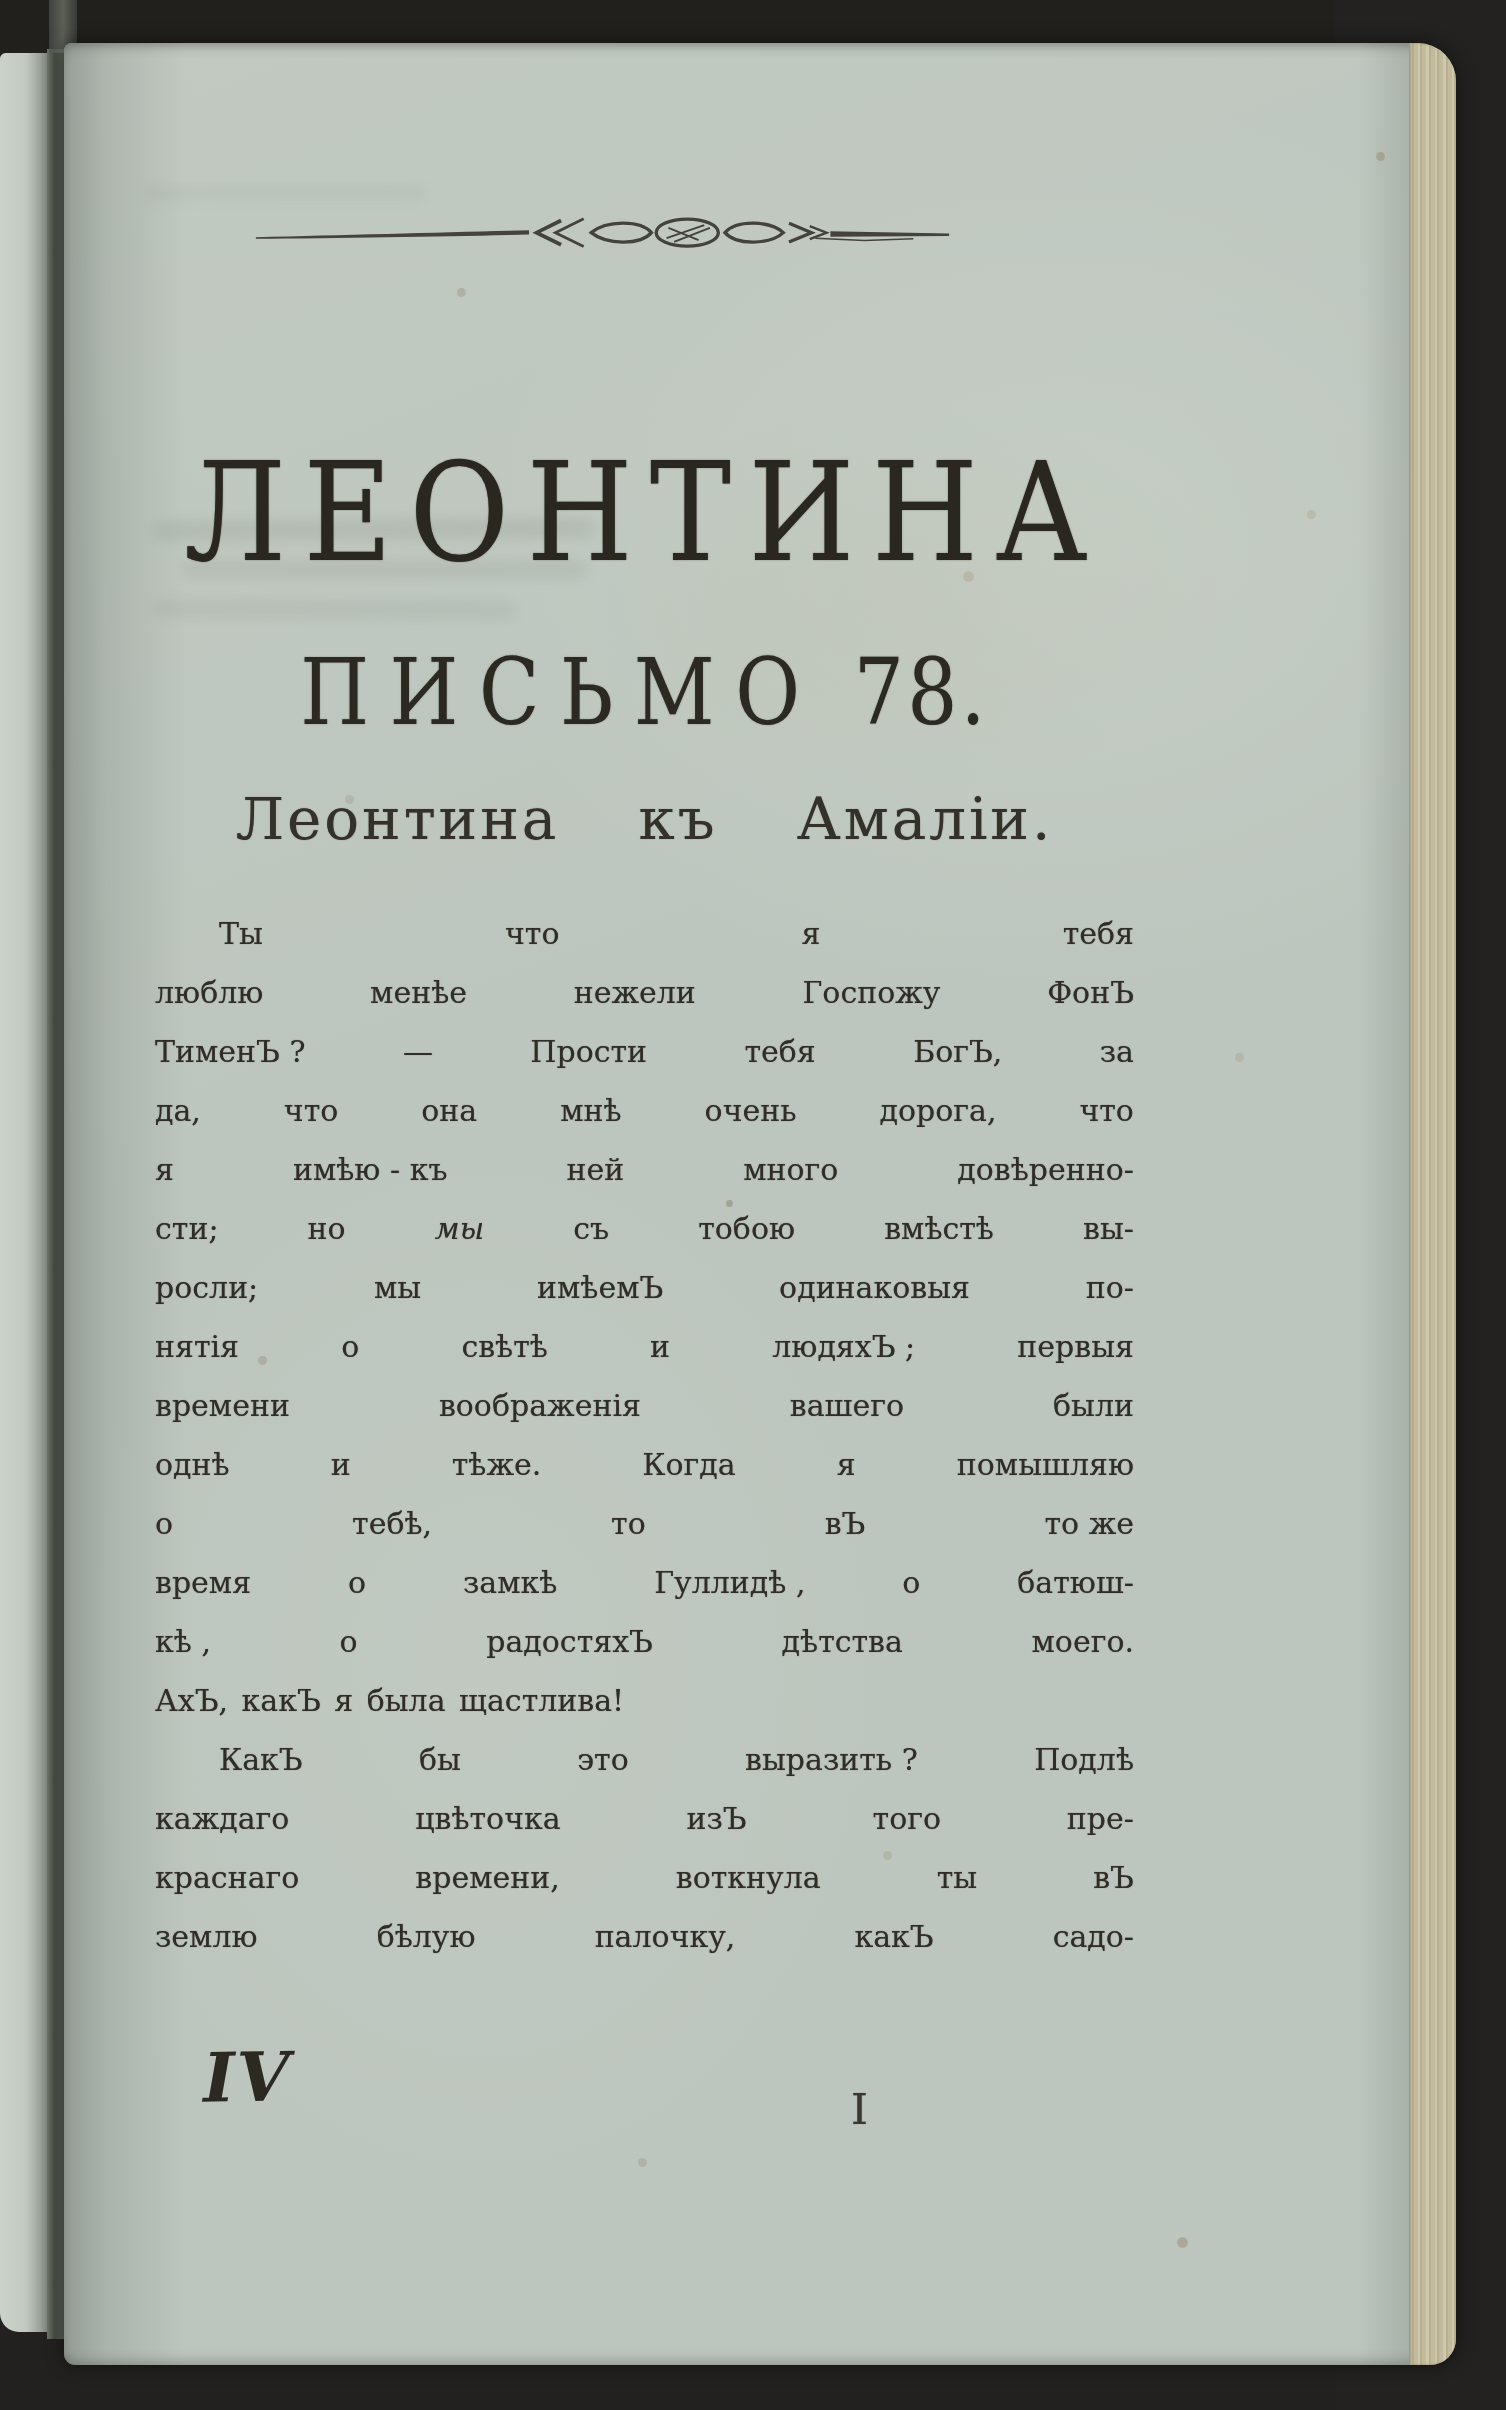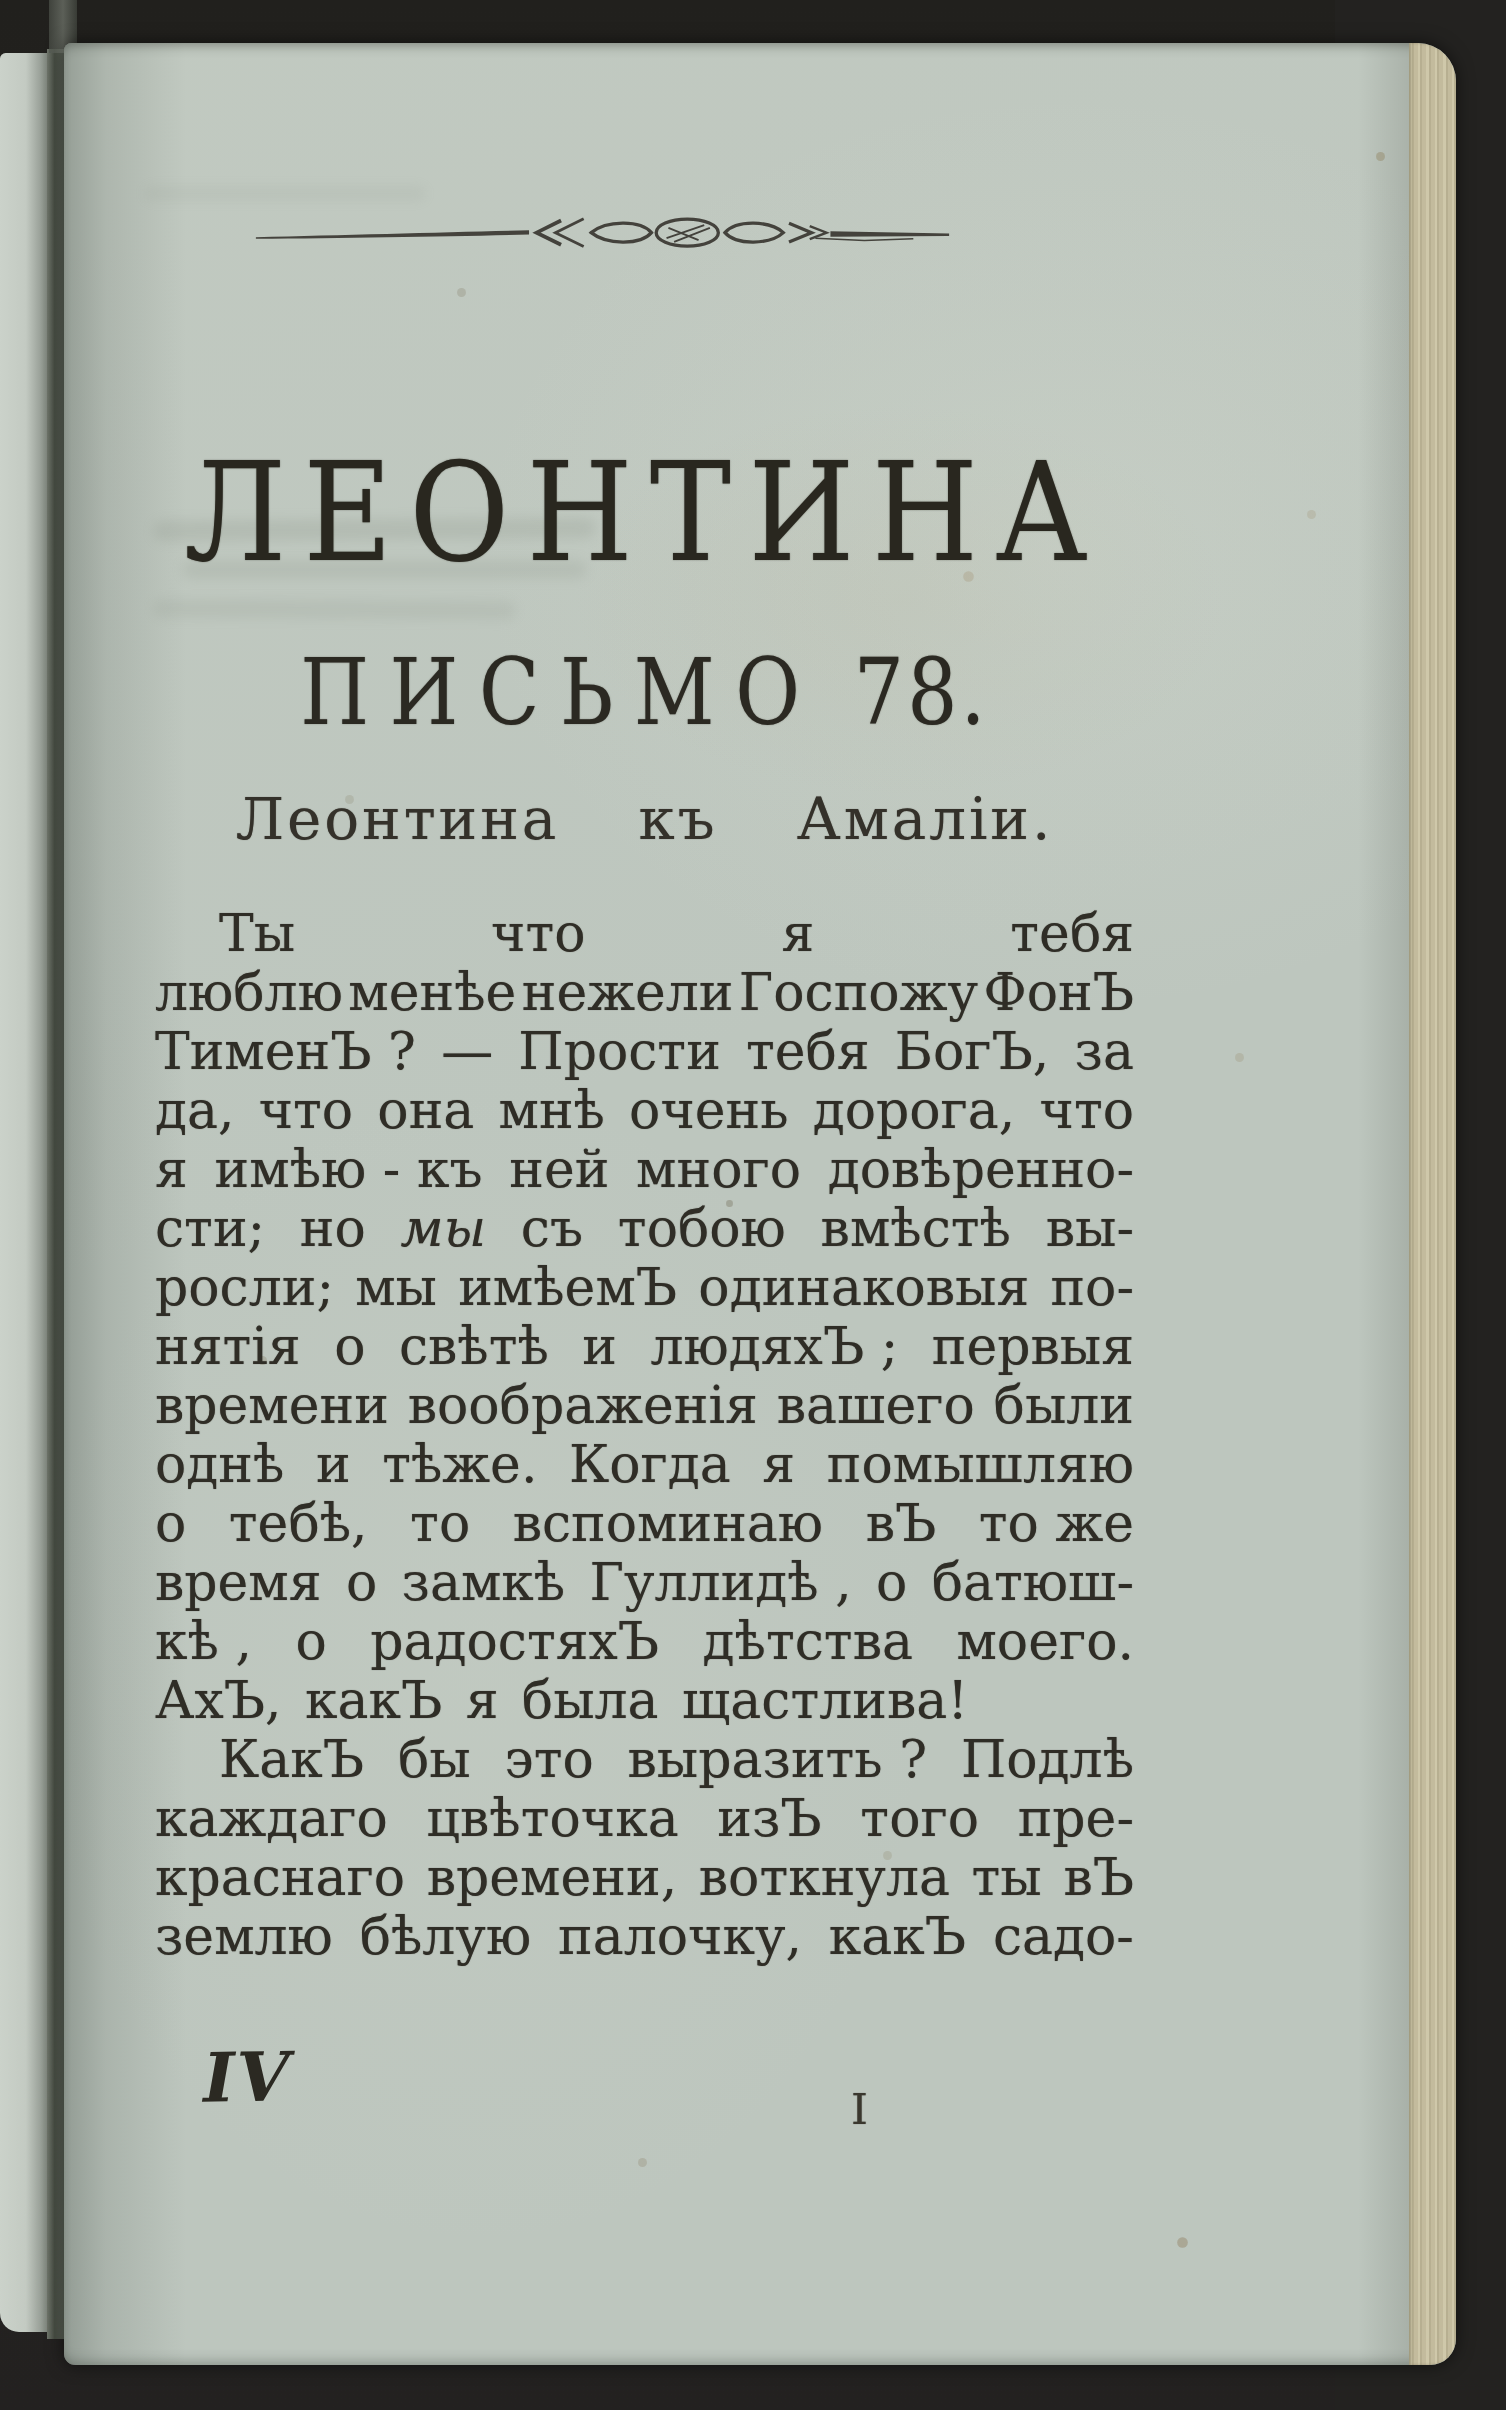--- a/index.html
+++ b/index.html
@@ -57,21 +57,21 @@
   .title{position:absolute;left:91px;top:403px;width:979px;text-align:center;
     font-size:122px;line-height:1.1;letter-spacing:.14em;color:#29271f;
     transform:scaleY(1.12);transform-origin:50% 50%;text-shadow:0 0 1.4px rgba(40,38,30,.6);}
   .letterhead{position:absolute;left:91px;top:605px;width:979px;text-align:center;
     font-size:79px;line-height:1.15;color:#2b2922;transform:scaleY(1.15);
     text-shadow:0 0 1.3px rgba(40,38,30,.55);}
   .letterhead .w{letter-spacing:.26em;}
   .letterhead .n{letter-spacing:.04em;margin-left:.42em;}
   .salutation{position:absolute;left:91px;top:742px;width:979px;text-align:center;
     font-size:58px;letter-spacing:.05em;word-spacing:1em;color:#34312a;}
-  .body-text{position:absolute;left:91px;top:861px;width:979px;font-size:52px;}
+  .body-text{position:absolute;left:91px;top:861px;width:979px;font-size:30px;}
   .bline{display:flex;height:59px;align-items:baseline;white-space:pre;}
   .bline span{line-height:59px;}
   .bline.j{justify-content:space-between;}
   .bline:not(.j){gap:.45em;}
   .bline.ind{padding-left:64px;}
   .ital{font-style:italic;}
   .sig-left{position:absolute;left:139px;top:1994px;font-size:68px;font-style:italic;
     font-weight:700;letter-spacing:.03em;color:#2b2922;transform:rotate(-1deg);}
   .press-fig{position:absolute;left:787px;top:2041px;font-size:43px;color:#3a372e;}
 </style>
@@ -123,21 +123,21 @@
         <div class="bline j ind"><span>Ты</span><span>что</span><span>я</span><span>тебя</span></div>
         <div class="bline j"><span>люблю</span><span>менѣе</span><span>нежели</span><span>Госпожу</span><span>ФонЪ</span></div>
         <div class="bline j"><span>ТименЪ ?</span><span>—</span><span>Прости</span><span>тебя</span><span>БогЪ,</span><span>за</span></div>
         <div class="bline j"><span>да,</span><span>что</span><span>она</span><span>мнѣ</span><span>очень</span><span>дорога,</span><span>что</span></div>
         <div class="bline j"><span>я</span><span>имѣю - къ</span><span>ней</span><span>много</span><span>довѣренно-</span></div>
         <div class="bline j"><span>сти;</span><span>но</span><span class="ital">мы</span><span>съ</span><span>тобою</span><span>вмѣстѣ</span><span>вы-</span></div>
         <div class="bline j"><span>росли;</span><span>мы</span><span>имѣемЪ</span><span>одинаковыя</span><span>по-</span></div>
         <div class="bline j"><span>нятія</span><span>о</span><span>свѣтѣ</span><span>и</span><span>людяхЪ ;</span><span>первыя</span></div>
         <div class="bline j"><span>времени</span><span>воображенія</span><span>вашего</span><span>были</span></div>
         <div class="bline j"><span>однѣ</span><span>и</span><span>тѣже.</span><span>Когда</span><span>я</span><span>помышляю</span></div>
-        <div class="bline j"><span>о</span><span>тебѣ,</span><span>то</span><span>вспоминаю</span><span>вЪ</span><span>то же</span></div>
+        <div class="bline j"><span>о</span><span>тебѣ,</span><span>то</span><span>вЪ</span><span>то же</span></div>
         <div class="bline j"><span>время</span><span>о</span><span>замкѣ</span><span>Гуллидѣ ,</span><span>о</span><span>батюш-</span></div>
         <div class="bline j"><span>кѣ ,</span><span>о</span><span>радостяхЪ</span><span>дѣтства</span><span>моего.</span></div>
         <div class="bline"><span>АхЪ,</span><span>какЪ</span><span>я</span><span>была</span><span>щастлива!</span></div>
         <div class="bline j ind"><span>КакЪ</span><span>бы</span><span>это</span><span>выразить ?</span><span>Подлѣ</span></div>
         <div class="bline j"><span>каждаго</span><span>цвѣточка</span><span>изЪ</span><span>того</span><span>пре-</span></div>
         <div class="bline j"><span>краснаго</span><span>времени,</span><span>воткнула</span><span>ты</span><span>вЪ</span></div>
         <div class="bline j"><span>землю</span><span>бѣлую</span><span>палочку,</span><span>какЪ</span><span>садо-</span></div>
       </div>
 
     <div class="sig-left">IV</div>

